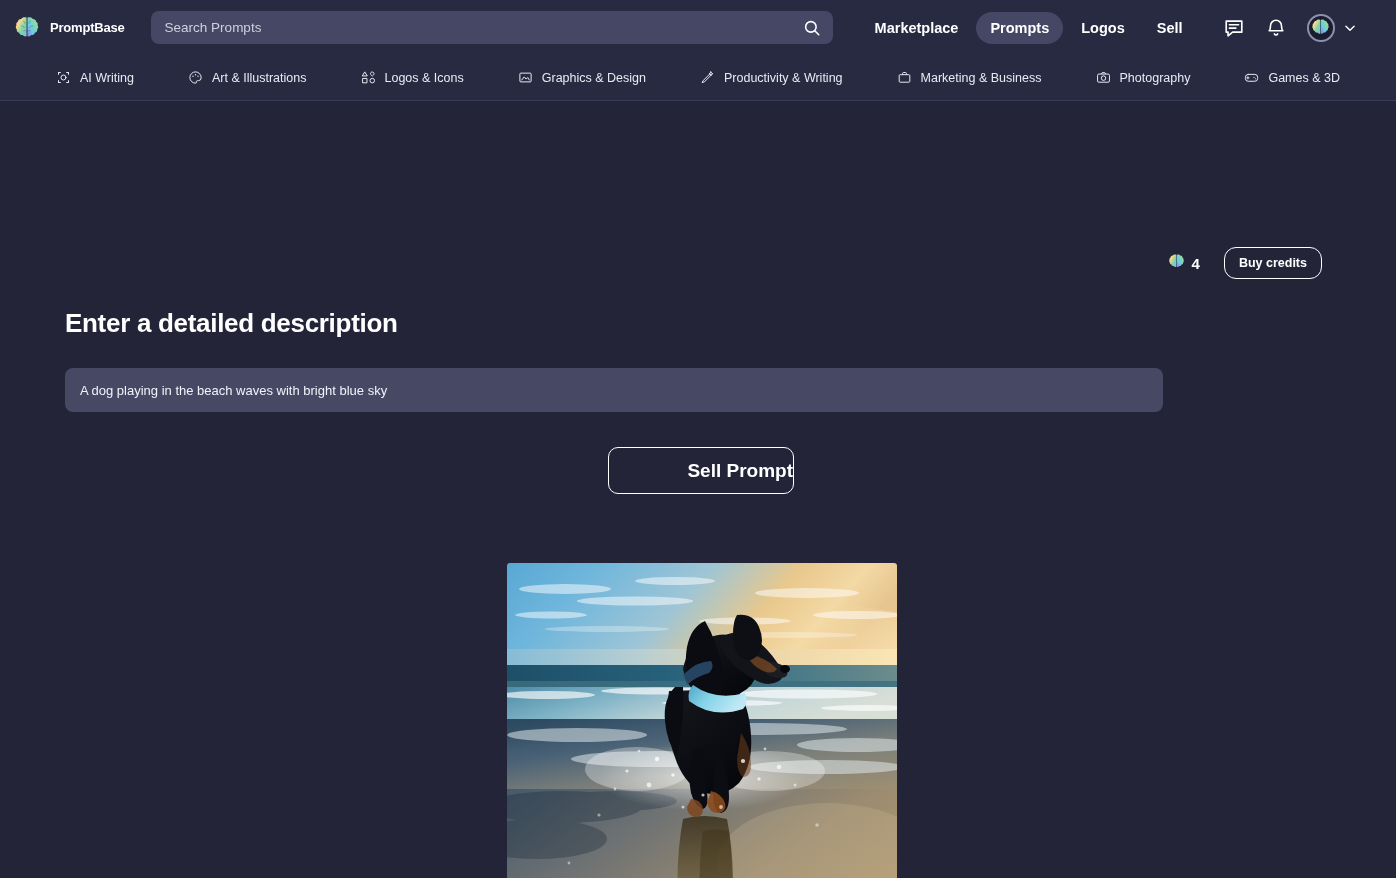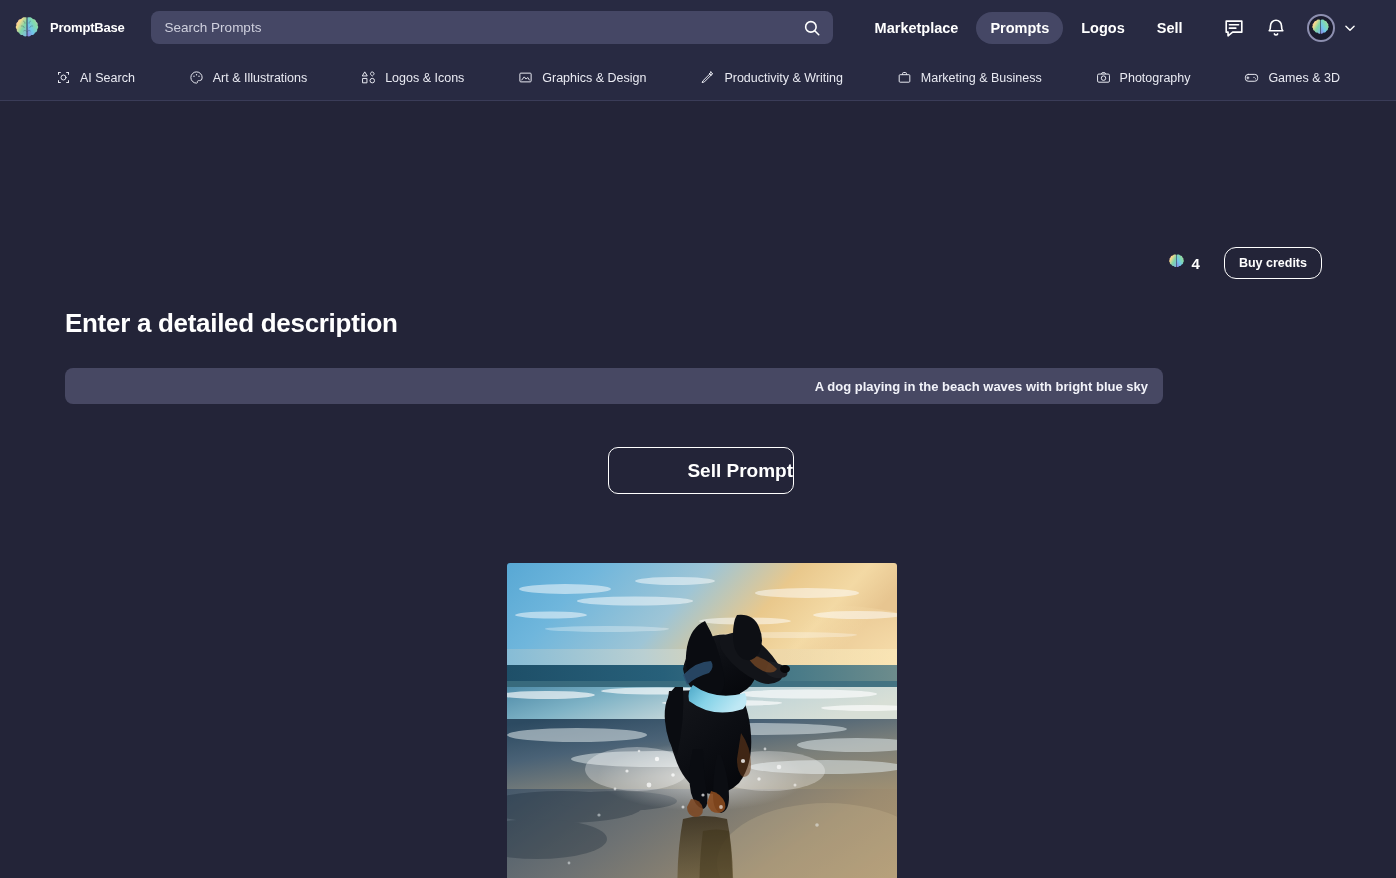--- a/index.html
+++ b/index.html
@@ -122,29 +122,28 @@
     position: absolute; top: 207px; left: 65px;
     color: #ffffff; font-size: 26px; font-weight: bold;
     letter-spacing: -0.3px;
   }
 
   .prompt-row {
     position: absolute; top: 267px; left: 65px;
     display: flex; align-items: center;
   }
   .prompt-input {
-    width: 1098px; height: 36px;
+    width: 1098px; height: 44px;
     background: #474863;
     border: none; border-radius: 8px;
     color: #f2f3fa;
     font-family: "Liberation Sans", sans-serif;
-    font-size: 13px; font-weight: bold;
+    font-size: 13px; font-weight: normal;
     padding: 0 15px;
     outline: none;
-    text-align: right;
   }
   .prompt-input::placeholder { color: #b9bad0; opacity:1; }
   .create-btn {
     margin-left: 30px;
     width: 130px; height: 48px;
     border: none; border-radius: 10px;
     background: linear-gradient(100deg, #fbd8a5 0%, #fab7a4 48%, #f9909d 100%);
     color: #1f1f2e;
     font-family: "Liberation Sans", sans-serif;
     font-size: 21px; font-weight: normal;
@@ -255,21 +254,21 @@
 <div class="catbar">
   <div class="catbar-inner">
 
     <div class="cat">
       <span>
         <svg class="cat-icon" viewBox="0 0 24 24" fill="none" stroke="#e9eaf2" stroke-width="1.6" stroke-linecap="round">
           <circle cx="12" cy="12" r="4"></circle>
           <path d="M4 4h3M4 4v3M20 4h-3M20 4v3M4 20h3M4 20v-3M20 20h-3M20 20v-3"></path>
         </svg>
       </span>
-      <span class="cat-label">AI Search</span>
+      <span class="cat-label">AI Writing</span>
     </div>
 
     <div class="cat">
       <span>
         <svg class="cat-icon" viewBox="0 0 24 24" fill="none" stroke="#e9eaf2" stroke-width="1.6">
           <path d="M12 3a9 9 0 1 0 0 18c1.2 0 1.8-.9 1.5-1.8-.4-1.1.4-2.2 1.6-2.2h1.6A4.3 4.3 0 0 0 21 12.7 9 9 0 0 0 12 3z"></path>
           <circle cx="8" cy="10" r="1.1" fill="#e9eaf2" stroke="none"></circle>
           <circle cx="12" cy="7.5" r="1.1" fill="#e9eaf2" stroke="none"></circle>
           <circle cx="16" cy="10" r="1.1" fill="#e9eaf2" stroke="none"></circle>
         </svg>

